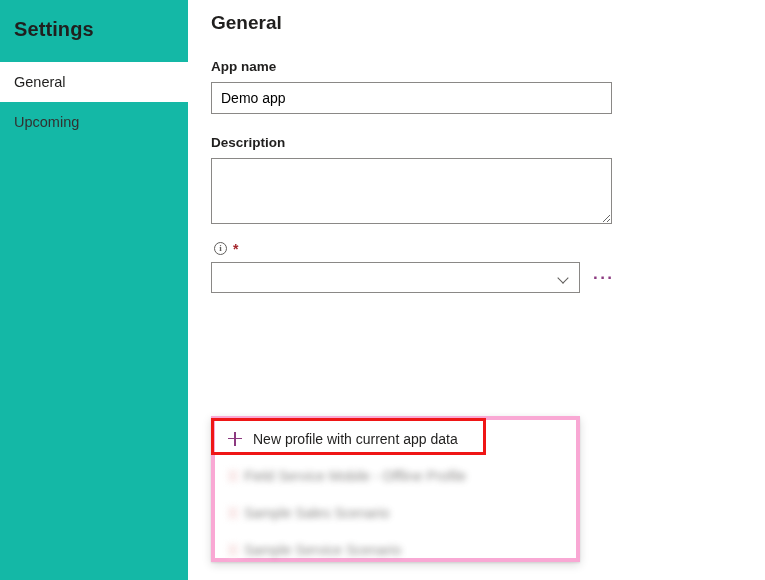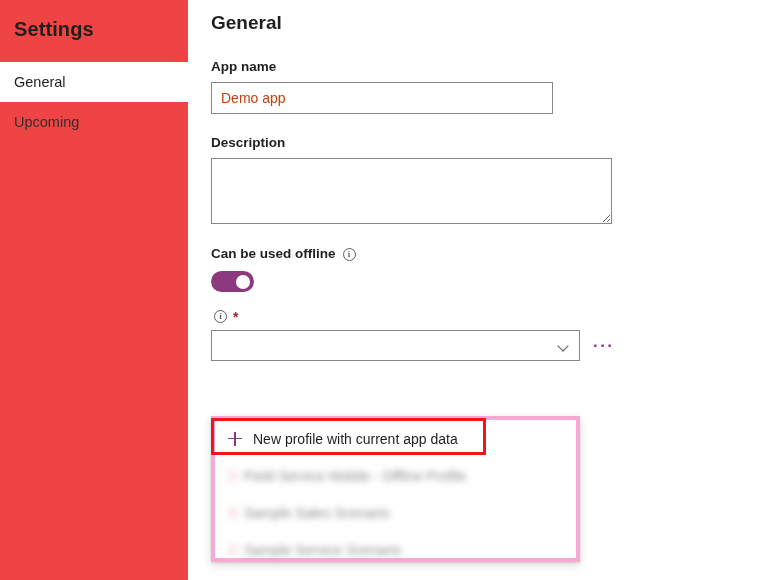--- a/index.html
+++ b/index.html
@@ -15,21 +15,21 @@
     overflow: hidden;
     position: relative;
   }
 
   
   #sidebar {
     position: absolute;
     left: 0; top: 0;
     width: 188px;
     height: 580px;
-    background: #ef4444;
+    background: #14b8a6;
   }
   #sidebar-title {
     font-size: 20px;
     font-weight: 600;
     color: #201f1e;
     padding: 16px 0 0 14px;
     letter-spacing: .1px;
     line-height: 26px;
   }
   #sidebar-nav {
@@ -110,27 +110,27 @@
   }
   .req-star {
     color: #a4262c;
     font-size: 14px;
     line-height: 10px;
     margin-left: 2px;
   }
 
   
   .text-input {
-    width: 342px;
+    width: 401px;
     height: 32px;
     border: 1px solid #8a8886;
     background: #fff;
     font-family: "Liberation Sans", sans-serif;
     font-size: 14px;
-    color: #c2410c;
+    color: #000000;
     padding: 0 9px;
     outline: none;
     display: block;
   }
   .text-area {
     width: 401px;
     height: 66px;
     border: 1px solid #8a8886;
     background: #fff;
     font-family: "Liberation Sans", sans-serif;
@@ -293,29 +293,20 @@
     <input class="text-input" style="margin-top: 6px;" type="text" value="Demo app">
   </div>
 
   <div class="field-block" style="margin-top:20px;">
     <div class="field-label">
       <span>Description</span>
     </div>
     <textarea class="text-area" style="margin-top: 6px;" placeholder=""></textarea>
   </div>
 
-  <div class="field-block" style="margin-top:21px;">
-    <div class="field-label">
-      <span>Can be used offline</span>
-      <span class="info-icon"></span>
-    </div>
-    <div class="toggle" style="margin-top:8px;">
-      <span class="knob"></span>
-    </div>
-  </div>
 
   <div class="field-block" style="margin-top:18px;">
     <div class="field-label">
       <span class="info-icon"></span>
       <span class="req-star">*</span>
     </div>
 
     <div class="combo-row" style="margin-top:7px;">
       <div class="combo">
         <span class="combo-text"></span>

